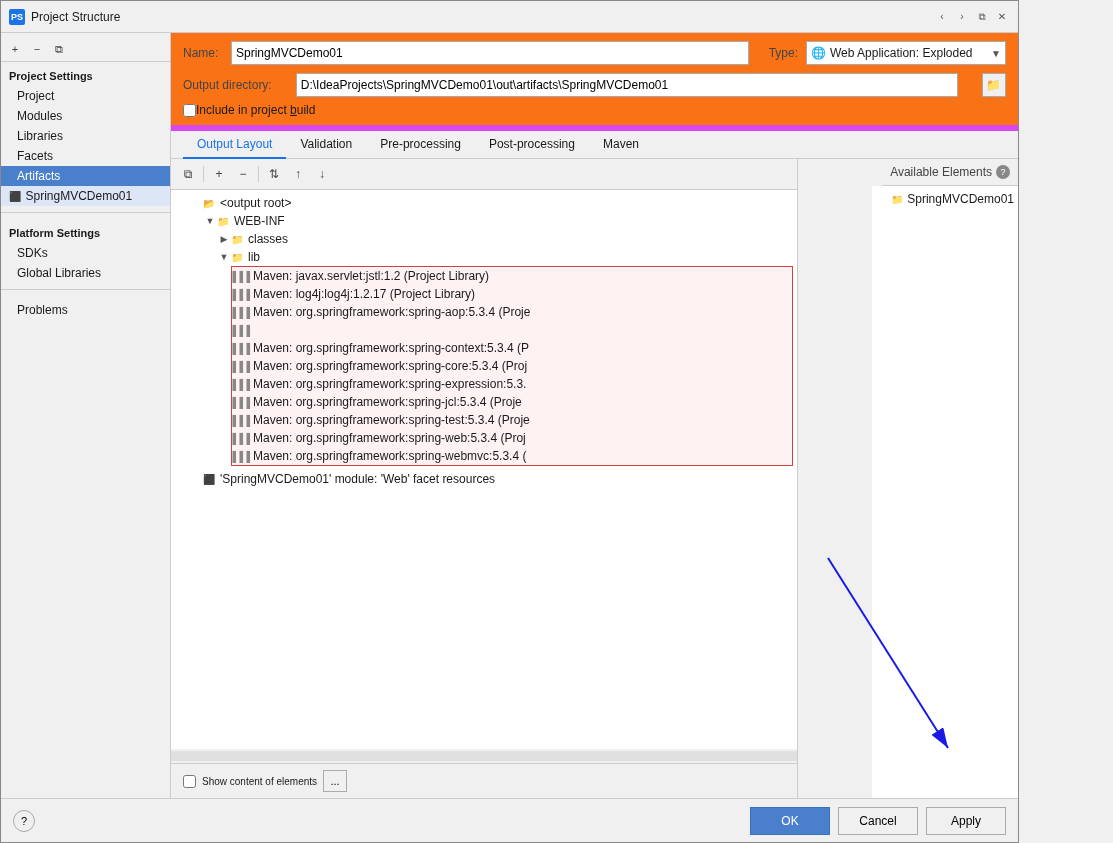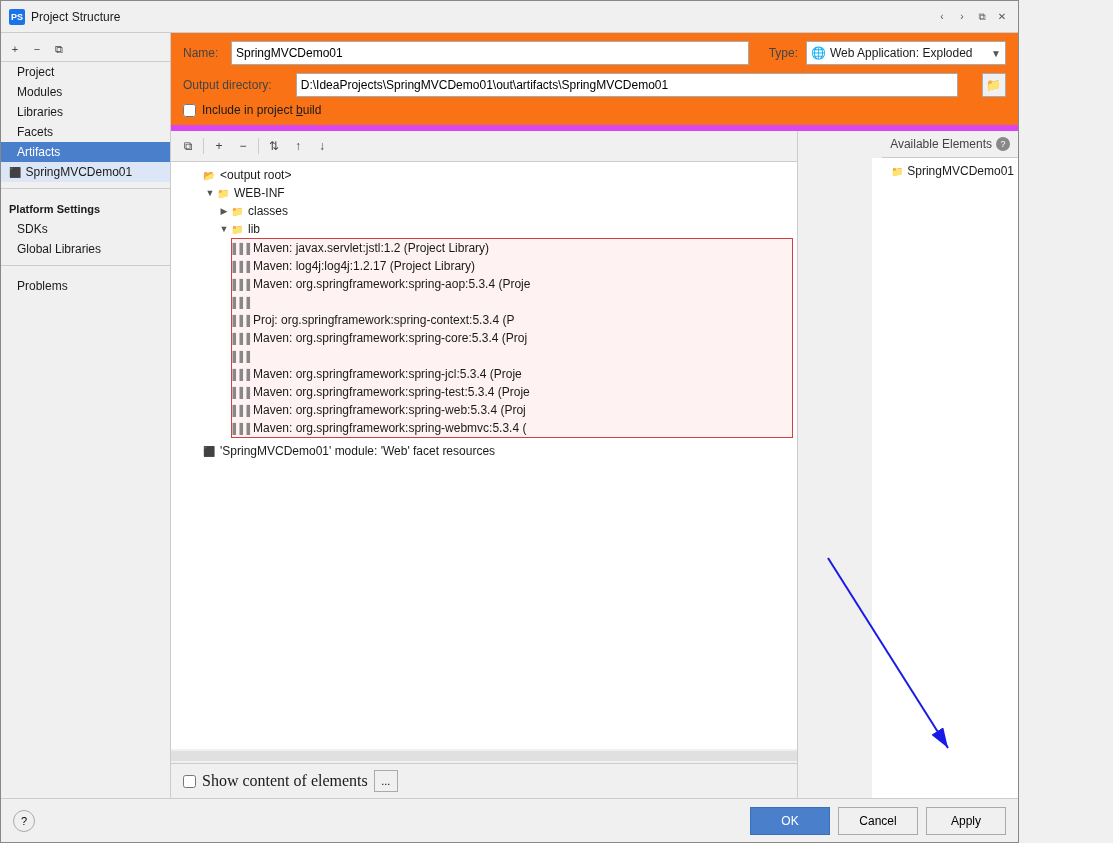--- a/index.html
+++ b/index.html
@@ -237,21 +237,21 @@
       cursor: pointer;
       display: flex;
       align-items: center;
       justify-content: center;
       font-size: 12px;
     }
 
     .include-row {
       display: flex;
       align-items: center;
-      gap: 6px;
+      gap: 0;
     }
 
     .include-checkbox {
       width: 13px;
       height: 13px;
       cursor: pointer;
     }
 
     .include-label {
       font-size: 12px;
@@ -428,22 +428,21 @@
       gap: 6px;
       flex: 1;
     }
 
     .show-content-checkbox {
       width: 13px;
       height: 13px;
     }
 
     .show-content-label {
-      font-size: 16px;
-      font-family: Liberation Serif, serif;
+      font-size: 10px;
     }
 
     .more-btn {
       width: 24px;
       height: 22px;
       border: 1px solid #aaa;
       background: #f0f0f0;
       cursor: pointer;
       font-size: 11px;
       display: flex;
@@ -527,20 +526,21 @@
 
   <div class="main-content">
 
     <div class="sidebar">
       <div class="sidebar-toolbar">
         <button class="sidebar-toolbar-btn">+</button>
         <button class="sidebar-toolbar-btn">−</button>
         <button class="sidebar-toolbar-btn">⧉</button>
       </div>
 
+      <div class="sidebar-section-header">Project Settings</div>
       <div class="sidebar-item">
         <span>Project</span>
       </div>
       <div class="sidebar-item">
         <span>Modules</span>
       </div>
       <div class="sidebar-item">
         <span>Libraries</span>
       </div>
       <div class="sidebar-item">
@@ -593,20 +593,37 @@
           <button class="output-dir-btn">📁</button>
         </div>
         <div class="include-row">
           <input type="checkbox" class="include-checkbox" style="">
           <label class="include-label">
             Include in project <u>b</u>uild
           </label>
         </div>
       </div>
 
+      <div class="tabs-bar">
+        <div class="tab active">
+          <span>Output Layout</span>
+        </div>
+        <div class="tab">
+          <span>Validation</span>
+        </div>
+        <div class="tab">
+          <span>Pre-processing</span>
+        </div>
+        <div class="tab">
+          <span>Post-processing</span>
+        </div>
+        <div class="tab">
+          <span>Maven</span>
+        </div>
+      </div>
 
       <div class="main-area">
 
         <div class="output-layout-panel">
           <div class="output-toolbar">
             <button class="output-toolbar-btn">⧉</button>
             <div class="output-toolbar-sep"></div>
             <button class="output-toolbar-btn">+</button>
             <button class="output-toolbar-btn">−</button>
             <div class="output-toolbar-sep"></div>
@@ -652,28 +669,29 @@
               </div>
               <div class="tree-node" style="padding-left:4px;">
                 <span class="tree-icon lib-icon">▌▌▌</span>
                 <span class="tree-text">Maven: org.springframework:spring-aop:5.3.4 (Proje</span>
               </div>
               <div class="tree-node" style="padding-left:4px;">
                 <span class="tree-icon lib-icon">▌▌▌</span>
               </div>
               <div class="tree-node" style="padding-left:4px;">
                 <span class="tree-icon lib-icon">▌▌▌</span>
-                <span class="tree-text">Proj: org.springframework:spring-context:5.3.4 (P</span>
+                <span class="tree-text">Maven: org.springframework:spring-context:5.3.4 (P</span>
               </div>
               <div class="tree-node" style="padding-left:4px;">
                 <span class="tree-icon lib-icon">▌▌▌</span>
                 <span class="tree-text">Maven: org.springframework:spring-core:5.3.4 (Proj</span>
               </div>
               <div class="tree-node" style="padding-left:4px;">
                 <span class="tree-icon lib-icon">▌▌▌</span>
+                <span class="tree-text">Maven: org.springframework:spring-expression:5.3.</span>
               </div>
               <div class="tree-node" style="padding-left:4px;">
                 <span class="tree-icon lib-icon">▌▌▌</span>
                 <span class="tree-text">Maven: org.springframework:spring-jcl:5.3.4 (Proje</span>
               </div>
               <div class="tree-node" style="padding-left:4px;">
                 <span class="tree-icon lib-icon">▌▌▌</span>
                 <span class="tree-text">Maven: org.springframework:spring-test:5.3.4 (Proje</span>
               </div>
               <div class="tree-node" style="padding-left:4px;">

